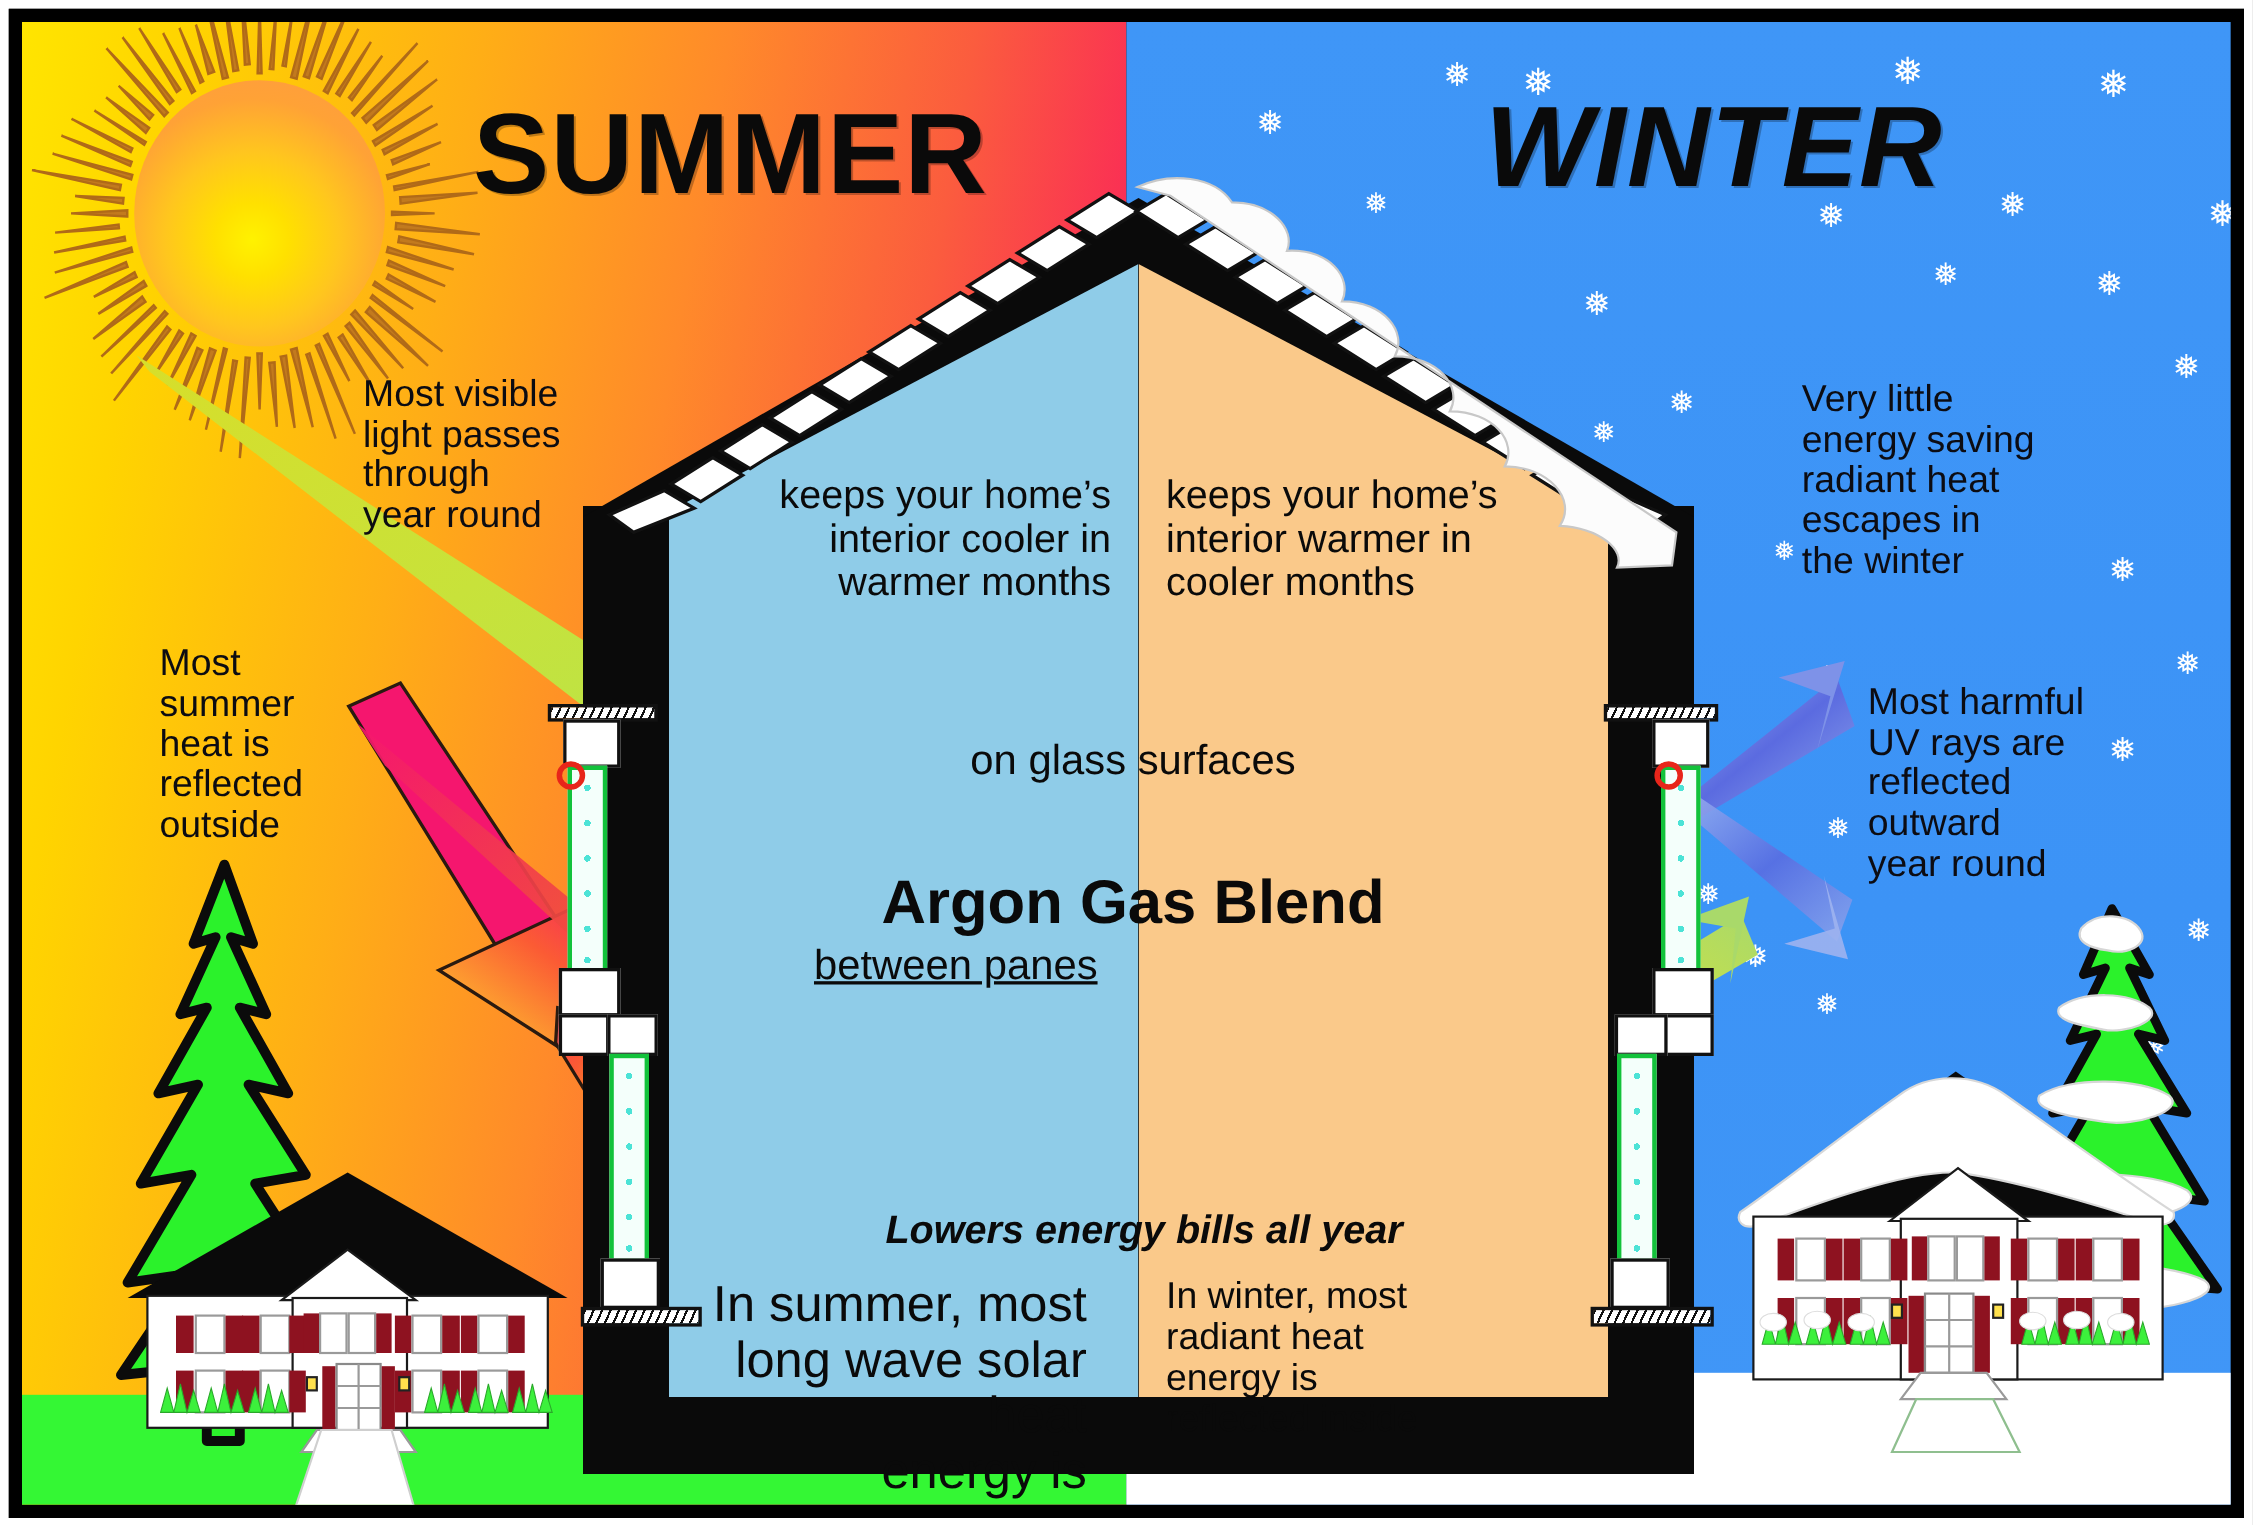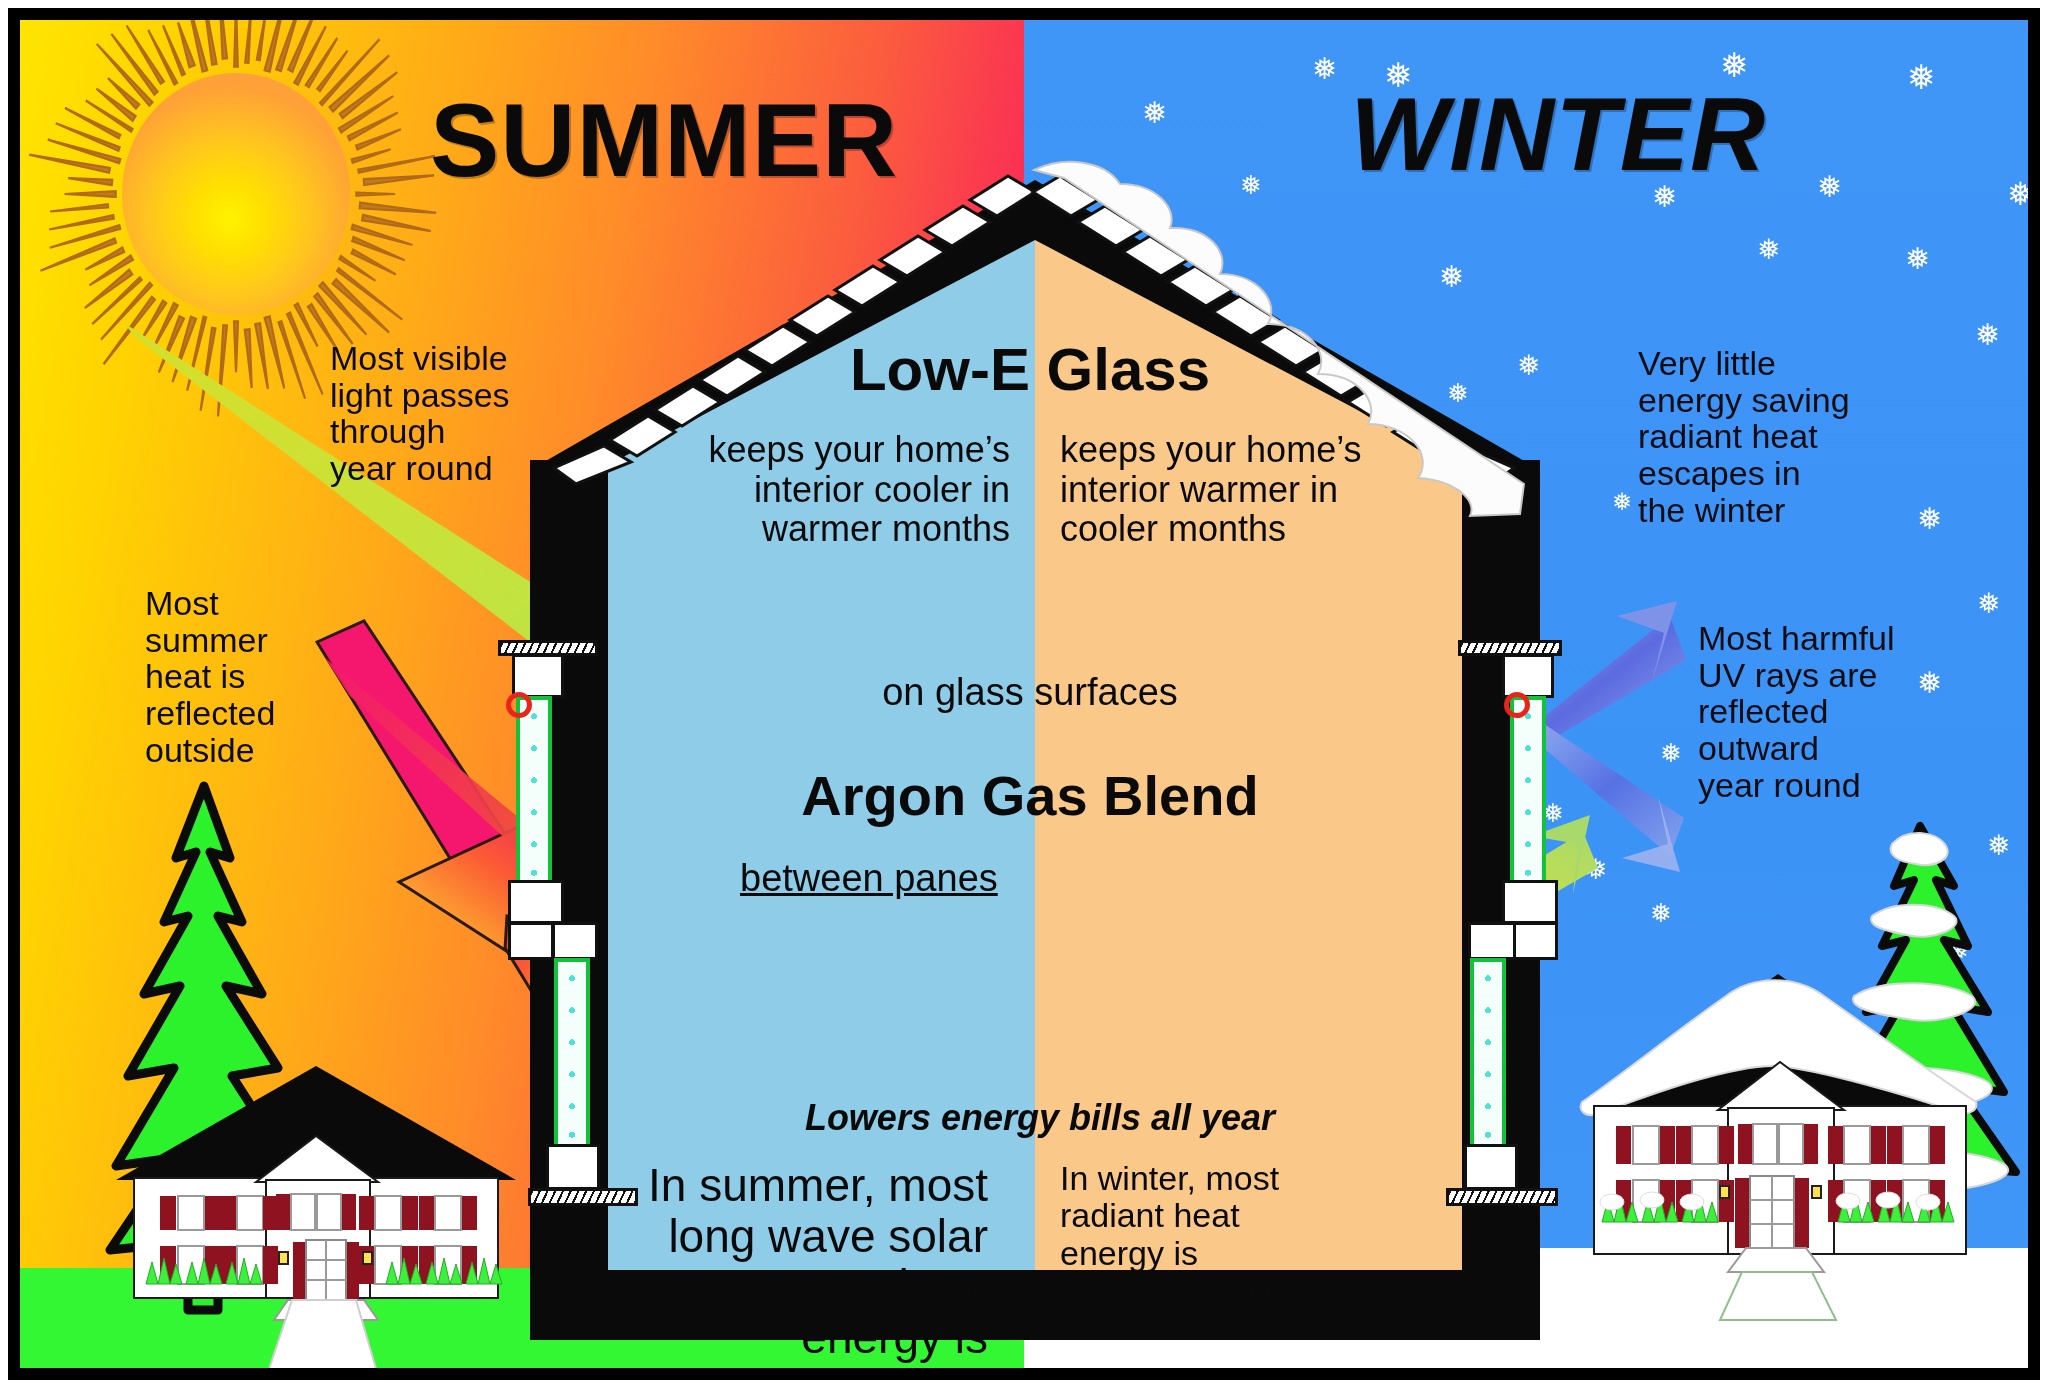--- a/index.html
+++ b/index.html
@@ -379,28 +379,27 @@
        <div class="frame-block" style="left:28px; top:240px; width:56px; height:44px;"></div>
        <div class="frame-block" style="left:38px; top:282px; width:46px; height:38px;"></div>
        <div class="frame-block" style="left:-6px; top:282px; width:48px; height:38px;"></div>
        <div class="glass-pane" style="left:-4px; top:318px; height:190px;"></div>
        <div class="frame-block" style="left:-10px; top:504px; width:54px; height:46px;"></div>
        <div class="sill" style="left:-28px; top:548px; width:112px; height:18px;"></div>
        <div class="coating-dot" style="left:30px; top:52px;"></div>
      </div>
    </div>
 
-   <div class="center-head" style="left:700px; top:320px; width:620px; font-size:60px;">Low-E Glass</div>
 
    <div class="center-sub" style="left:660px; top:410px; width:330px; font-size:36px; text-align:right;">keeps your home’s<br>interior cooler in<br>warmer months</div>
    <div class="center-sub" style="left:1040px; top:410px; width:340px; font-size:36px; text-align:left;">keeps your home’s<br>interior warmer in<br>cooler months</div>
 
    <div class="center-sub" style="left:740px; top:652px; width:540px; font-size:38px; text-align:center;">on glass surfaces</div>
 
-   <div class="center-head" style="left:720px; top:748px; width:580px; font-size:56px;">Argon Gas Blend</div>
+   <div class="center-head" style="left:720px; top:772px; width:580px; font-size:56px;">Argon Gas Blend</div>
    <div class="center-sub" style="left:720px; top:838px; width:580px; font-size:38px; text-align:left;text-decoration:underline;">between panes</div>
 
    <div class="center-head" style="left:640px; top:1080px; width:760px; font-size:36px;font-style:italic;">Lowers energy bills all year</div>
    <div class="center-sub" style="left:618px; top:1140px; width:350px; font-size:46px; text-align:right;">In summer, most<br>long wave solar heat<br>energy is blocked</div>
    <div class="center-sub" style="left:1040px; top:1140px; width:330px; font-size:34px; text-align:left;">In winter, most<br>radiant heat<br>energy is<br>reflected inside</div>
 
    <div class="callout small" style="left:310px; top:320px; width:210px;">Most visible<br>light passes<br>through<br>year round</div>
    <div class="callout small" style="left:125px; top:565px; width:180px;">Most<br>summer<br>heat is<br>reflected<br>outside</div>
    <div class="callout small" style="left:1618px; top:325px; width:250px;">Very little<br>energy saving<br>radiant heat<br>escapes in<br>the winter</div>
    <div class="callout small" style="left:1678px; top:600px; width:240px;">Most harmful<br>UV rays are<br>reflected<br>outward<br>year round</div>

